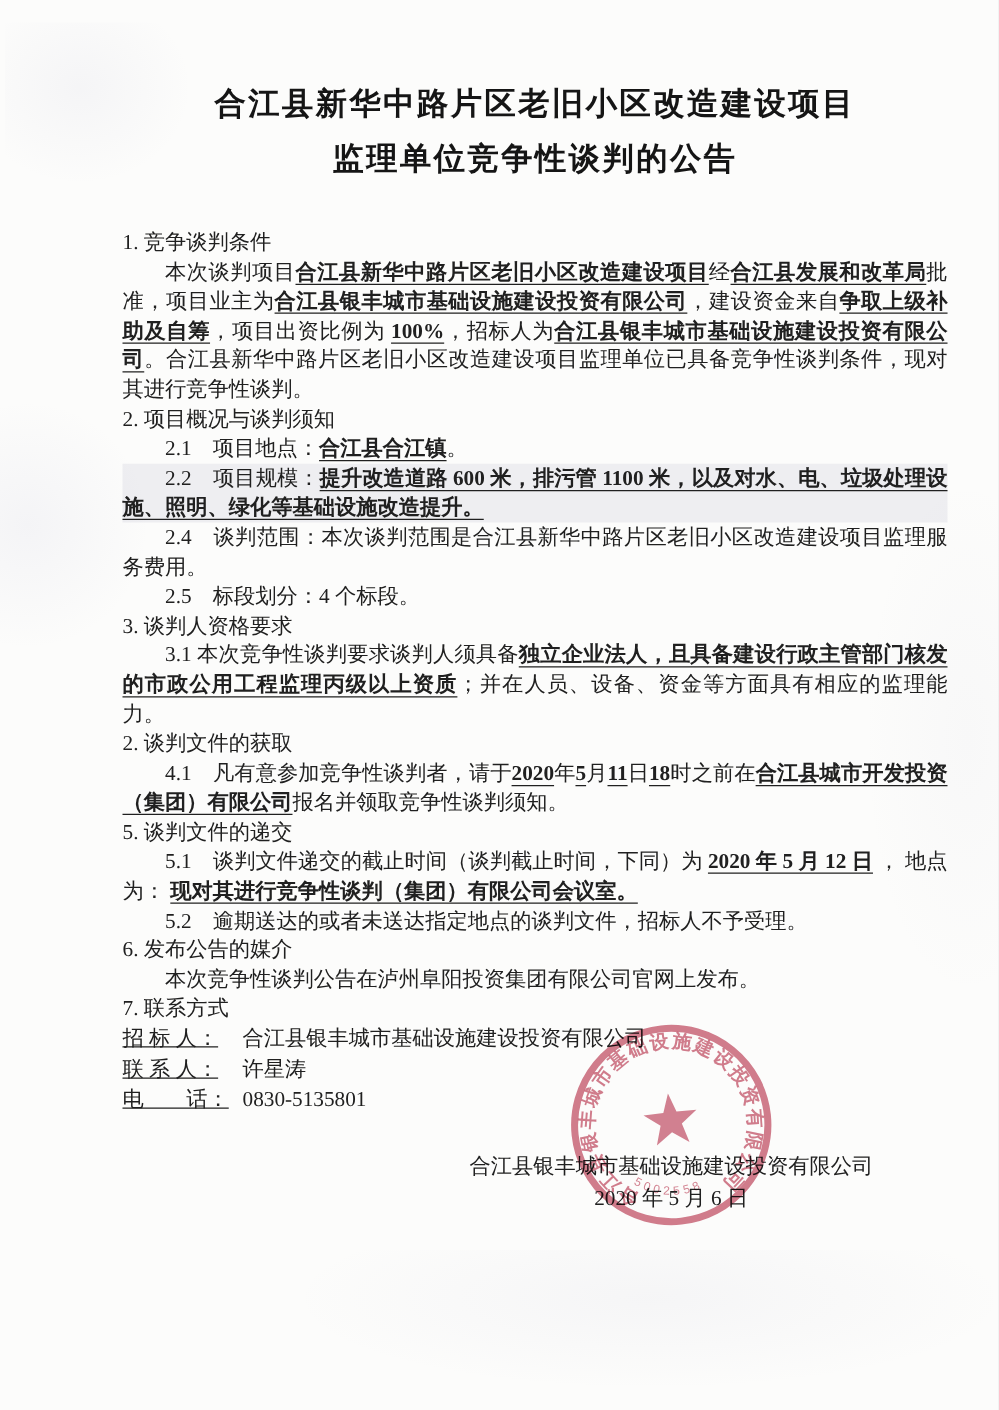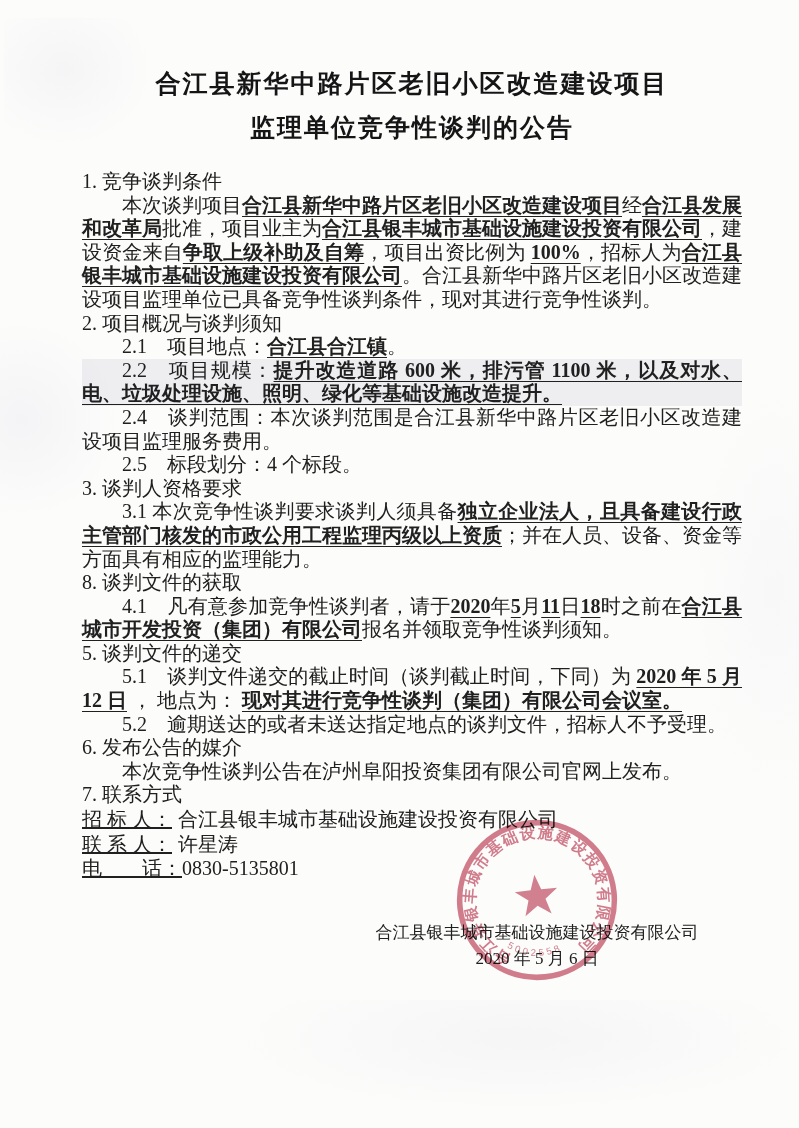--- a/index.html
+++ b/index.html
@@ -13,26 +13,26 @@
   .smudge { position:absolute; pointer-events:none; }
   .sm1 { left:4px; top:18px; width:150px; height:130px;
          background:radial-gradient(ellipse at 40% 40%, rgba(150,150,185,.07), rgba(150,150,185,0) 70%); }
   .sm2 { left:-20px; top:320px; width:140px; height:200px;
          background:radial-gradient(ellipse at 30% 50%, rgba(150,150,190,.08), rgba(150,150,190,0) 70%); }
   .sm3 { left:240px; top:1000px; width:560px; height:110px;
          background:radial-gradient(ellipse at 50% 35%, rgba(140,140,175,.06), rgba(140,140,175,0) 72%); }
   .sm4 { left:690px; top:380px; width:120px; height:420px;
          background:radial-gradient(ellipse at 70% 50%, rgba(150,150,180,.04), rgba(150,150,180,0) 70%); }
 
-  .content { position:absolute; left:82px; top:56px; width:660px; }
+  .content { position:absolute; left:98px; top:56px; width:660px; }
 
   .title { text-align:center; font-weight:700; font-size:25px; letter-spacing:2px;
            line-height:44px; color:#151515; padding-top:6px; }
 
-  .docbody { margin-top:20px; font-size:20px; line-height:23.6px; text-align:justify; }
+  .docbody { margin-top:32px; font-size:17px; line-height:23.6px; text-align:justify; }
   .docbody p, .docbody div.h, .docbody div.item { margin:0; }
   .p2 { text-indent:2em; }
   .u  { text-decoration:underline; text-underline-offset:4px; text-decoration-thickness:1.2px;font-weight:bold; }
   .b  { font-weight:700; }
   .hl { background:rgba(202,202,214,.28); }
 
   .contact { margin-top:0; }
   .contact .row { line-height:24.6px; }
   .contact .lbl { display:inline-block; min-width:96px;text-decoration:underline; }
 
@@ -70,21 +70,21 @@
 
       <div class="h">2. 项目概况与谈判须知</div>
       <div class="item p2"><span>2.1　项目地点：</span><span class="b u">合江县合江镇</span><span>。</span></div>
       <div class="item p2 hl"><span>2.2　项目规模：</span><span class="b u">提升改造道路 600 米，排污管 1100 米，以及对水、电、垃圾处理设施、照明、绿化等基础设施改造提升。</span></div>
       <div class="item p2"><span>2.4　谈判范围：本次谈判范围是合江县新华中路片区老旧小区改造建设项目监理服务费用。</span></div>
       <div class="item p2"><span>2.5　标段划分：4 个标段。</span></div>
 
       <div class="h">3. 谈判人资格要求</div>
       <p class="p2"><span>3.1 本次竞争性谈判要求谈判人须具备</span><span class="b u">独立企业法人，且具备建设行政主管部门核发的市政公用工程监理丙级以上资质</span><span>；并在人员、设备、资金等方面具有相应的监理能力。</span></p>
 
-      <div class="h">8. 谈判文件的获取</div>
+      <div class="h">2. 谈判文件的获取</div>
       <p class="p2"><span>4.1　凡有意参加竞争性谈判者，请于</span><span class="u">2020</span><span>年</span><span class="u">5</span><span>月</span><span class="u">11</span><span>日</span><span class="u">18</span><span>时之前在</span><span class="b u">合江县城市开发投资（集团）有限公司</span><span>报名并领取竞争性谈判须知。</span></p>
 
       <div class="h">5. 谈判文件的递交</div>
       <p class="p2"><span>5.1　谈判文件递交的截止时间（谈判截止时间，下同）为 </span><span class="b u">2020 年 5 月 12 日</span><span> ， 地点为： </span><span class="b u">现对其进行竞争性谈判（集团）有限公司会议室。</span></p>
       <p class="p2">5.2　逾期送达的或者未送达指定地点的谈判文件，招标人不予受理。</p>
 
       <div class="h">6. 发布公告的媒介</div>
       <p class="p2">本次竞争性谈判公告在泸州阜阳投资集团有限公司官网上发布。</p>
 
       <div class="h">7. 联系方式</div>

